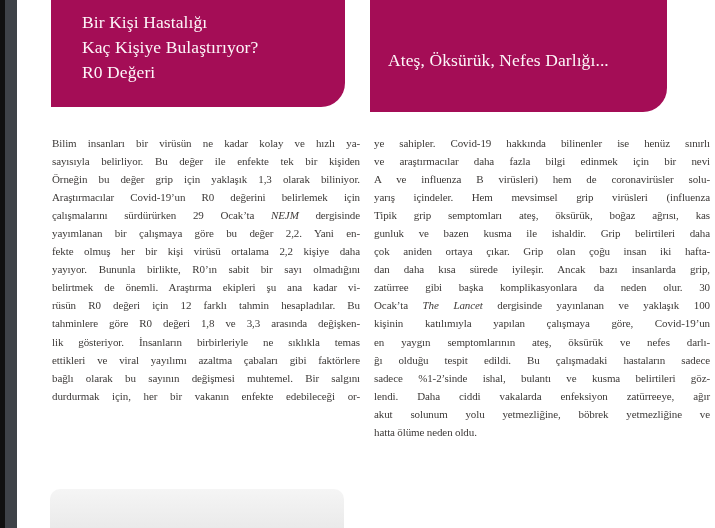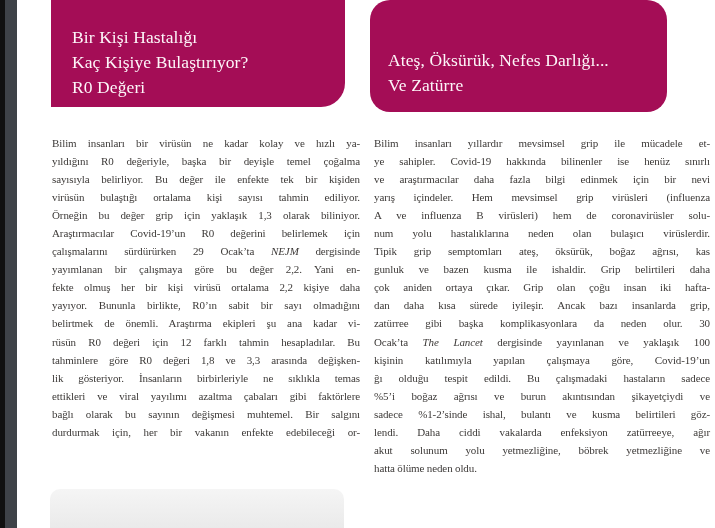--- a/index.html
+++ b/index.html
@@ -12,22 +12,22 @@
   
   .edge-black{position:absolute;left:0;top:0;bottom:0;width:5px;background:var(--edge-black,#101010);}
   .edge-gray{position:absolute;left:5px;top:0;bottom:0;width:12px;background:var(--edge-gray,#3e4248);}
   
   .card{
     position:absolute;top:0;background:var(--accent,#a40d56);
     color:var(--header-text,#fdf6f9);
     border-radius:0 0 24px 0;
   }
   .card-left{left:51px;width:294px;height:107px;}
-  .card-right{left:370px;width:297px;height:112px;border-radius:20px;}
-  .card-left .pad{padding:25px 12px 0 21px;}
+  .card-right{left:370px;width:297px;height:112px;}
+  .card-left .pad{padding:10px 12px 0 21px;margin-left:10px;}
   .card-right .pad{padding:48px 12px 0 18px;}
   .hline{
     font-size:17.5px;line-height:25px;letter-spacing:.1px;
     font-family:"Liberation Serif","DejaVu Serif",serif;
   }
   
   .col{
     position:absolute;top:134px;color:var(--body-text,#3d3a38);
     font-size:11px;
   }
@@ -60,60 +60,55 @@
     <div class="pad">
         <div class="hline">Bir Kişi Hastalığı</div>
         <div class="hline">Kaç Kişiye Bulaştırıyor?</div>
         <div class="hline last">R0 Değeri</div>
       </div>
   </section>
 
   <section class="card card-right">
     <div class="pad">
         <div class="hline">Ateş, Öksürük, Nefes Darlığı...</div>
-        <div class="hline last">Ve Zatürre</div>
       </div>
   </section>
 
   <div class="col col-left">
       <div class="tline">Bilim insanları bir virüsün ne kadar kolay ve hızlı ya-</div>
-      <div class="tline">yıldığını R0 değeriyle, başka bir deyişle temel çoğalma</div>
       <div class="tline">sayısıyla belirliyor. Bu değer ile enfekte tek bir kişiden</div>
-      <div class="tline">virüsün bulaştığı ortalama kişi sayısı tahmin ediliyor.</div>
       <div class="tline">Örneğin bu değer grip için yaklaşık 1,3 olarak biliniyor.</div>
       <div class="tline">Araştırmacılar Covid-19’un R0 değerini belirlemek için</div>
       <div class="tline">çalışmalarını sürdürürken 29 Ocak’ta <i>NEJM</i> dergisinde</div>
       <div class="tline">yayımlanan bir çalışmaya göre bu değer 2,2. Yani en-</div>
       <div class="tline">fekte olmuş her bir kişi virüsü ortalama 2,2 kişiye daha</div>
       <div class="tline">yayıyor. Bununla birlikte, R0’ın sabit bir sayı olmadığını</div>
       <div class="tline">belirtmek de önemli. Araştırma ekipleri şu ana kadar vi-</div>
       <div class="tline">rüsün R0 değeri için 12 farklı tahmin hesapladılar. Bu</div>
       <div class="tline">tahminlere göre R0 değeri 1,8 ve 3,3 arasında değişken-</div>
       <div class="tline">lik gösteriyor. İnsanların birbirleriyle ne sıklıkla temas</div>
       <div class="tline">ettikleri ve viral yayılımı azaltma çabaları gibi faktörlere</div>
       <div class="tline">bağlı olarak bu sayının değişmesi muhtemel. Bir salgını</div>
       <div class="tline">durdurmak için, her bir vakanın enfekte edebileceği or-</div>
     </div>
 
   <div class="col col-right">
-      <div class="tline">Bilim insanları yıllardır mevsimsel grip ile mücadele et-</div>
       <div class="tline">ye sahipler. Covid-19 hakkında bilinenler ise henüz sınırlı</div>
       <div class="tline">ve araştırmacılar daha fazla bilgi edinmek için bir nevi</div>
+      <div class="tline">A ve influenza B virüsleri) hem de coronavirüsler solu-</div>
       <div class="tline">yarış içindeler. Hem mevsimsel grip virüsleri (influenza</div>
-      <div class="tline">A ve influenza B virüsleri) hem de coronavirüsler solu-</div>
-      <div class="tline">num yolu hastalıklarına neden olan bulaşıcı virüslerdir.</div>
       <div class="tline">Tipik grip semptomları ateş, öksürük, boğaz ağrısı, kas</div>
       <div class="tline">gunluk ve bazen kusma ile ishaldir. Grip belirtileri daha</div>
       <div class="tline">çok aniden ortaya çıkar. Grip olan çoğu insan iki hafta-</div>
       <div class="tline">dan daha kısa sürede iyileşir. Ancak bazı insanlarda grip,</div>
       <div class="tline">zatürree gibi başka komplikasyonlara da neden olur. 30</div>
       <div class="tline">Ocak’ta <i>The Lancet</i> dergisinde yayınlanan ve yaklaşık 100</div>
       <div class="tline">kişinin katılımıyla yapılan çalışmaya göre, Covid-19’un</div>
+      <div class="tline">en yaygın semptomlarının ateş, öksürük ve nefes darlı-</div>
       <div class="tline">ğı olduğu tespit edildi. Bu çalışmadaki hastaların sadece</div>
-      <div class="tline">%5’i boğaz ağrısı ve burun akıntısından şikayetçiydi ve</div>
       <div class="tline">sadece %1-2’sinde ishal, bulantı ve kusma belirtileri göz-</div>
       <div class="tline">lendi. Daha ciddi vakalarda enfeksiyon zatürreeye, ağır</div>
       <div class="tline">akut solunum yolu yetmezliğine, böbrek yetmezliğine ve</div>
       <div class="tline last">hatta ölüme neden oldu.</div>
     </div>
 
   <div class="footer-box"></div>
 
 </div>
 

